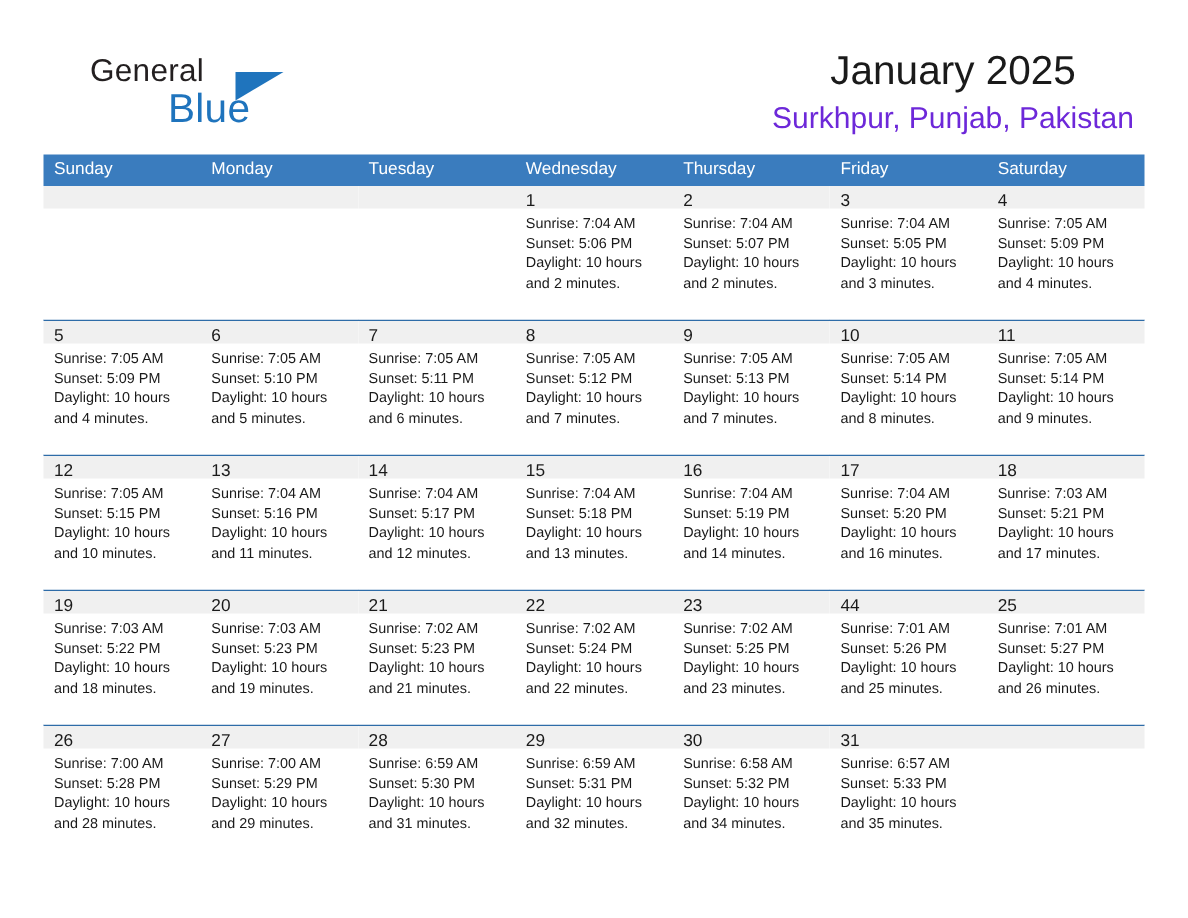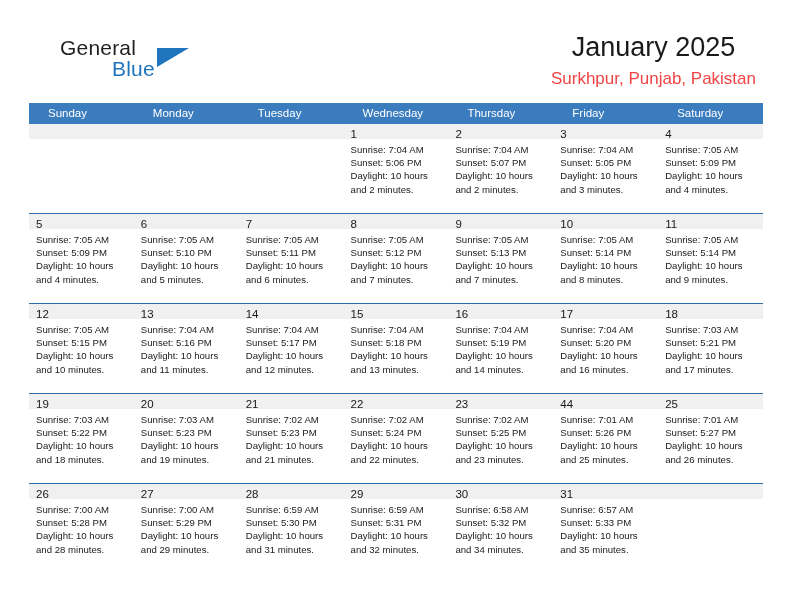--- a/index.html
+++ b/index.html
@@ -43,21 +43,21 @@
     top: 0;
     font-size: 21px;
     letter-spacing: 0.2px;
     color: #231f20;
     font-family: "Liberation Sans", sans-serif;
   }
   .brand-blue {
     position: absolute;
     left: 52px;
     top: 21px;
-    font-size: 21px;
+    font-size: 27px;
     letter-spacing: 0.2px;
     color: #1f74bd;
     font-family: "Liberation Sans", sans-serif;
   }
   .brand-triangle {
     position: absolute;
     left: 97px;
     top: 12px;
     width: 0;
     height: 0;
@@ -72,22 +72,22 @@
     text-align: center;
   }
   .cal-title {
     font-size: 27px;
     color: #1a1a1a;
     font-weight: normal;
     line-height: 34px;
     white-space: nowrap;
   }
   .cal-location {
-    font-size: 17px;
-    color: #ef4444;
+    font-size: 20px;
+    color: #6d28d9;
     line-height: 22px;
     margin-top: 4px;
     white-space: nowrap;
   }
 
   
   .calendar {
     position: absolute;
     left: 29px;
     top: 103px;
@@ -104,21 +104,20 @@
     flex: 1 1 0;
     min-width: 0;
     color: #ffffff;
     font-size: 11.5px;
     line-height: 21px;
     height: 21px;
     padding: 0 0 0 7px;
     box-sizing: border-box;
     white-space: nowrap;
     overflow: hidden;
-    margin-left: 12px;
   }
 
   .week-row {
     border-top: 1.2px solid #2e6ca8;
     display: flex;
     width: 100%;
   }
   .week-row.first {
     border-top: none;
   }

